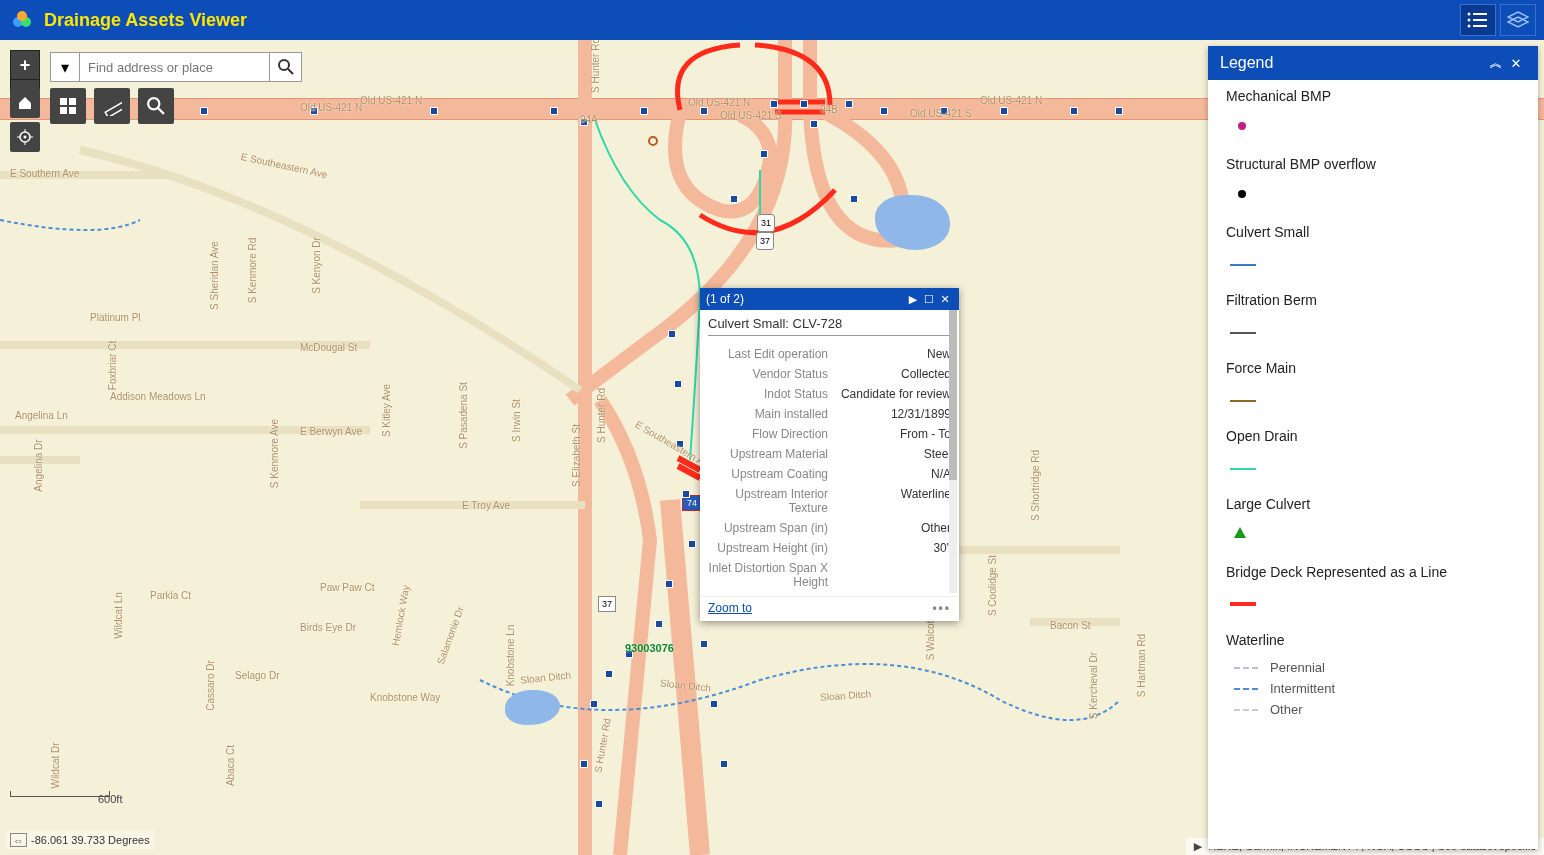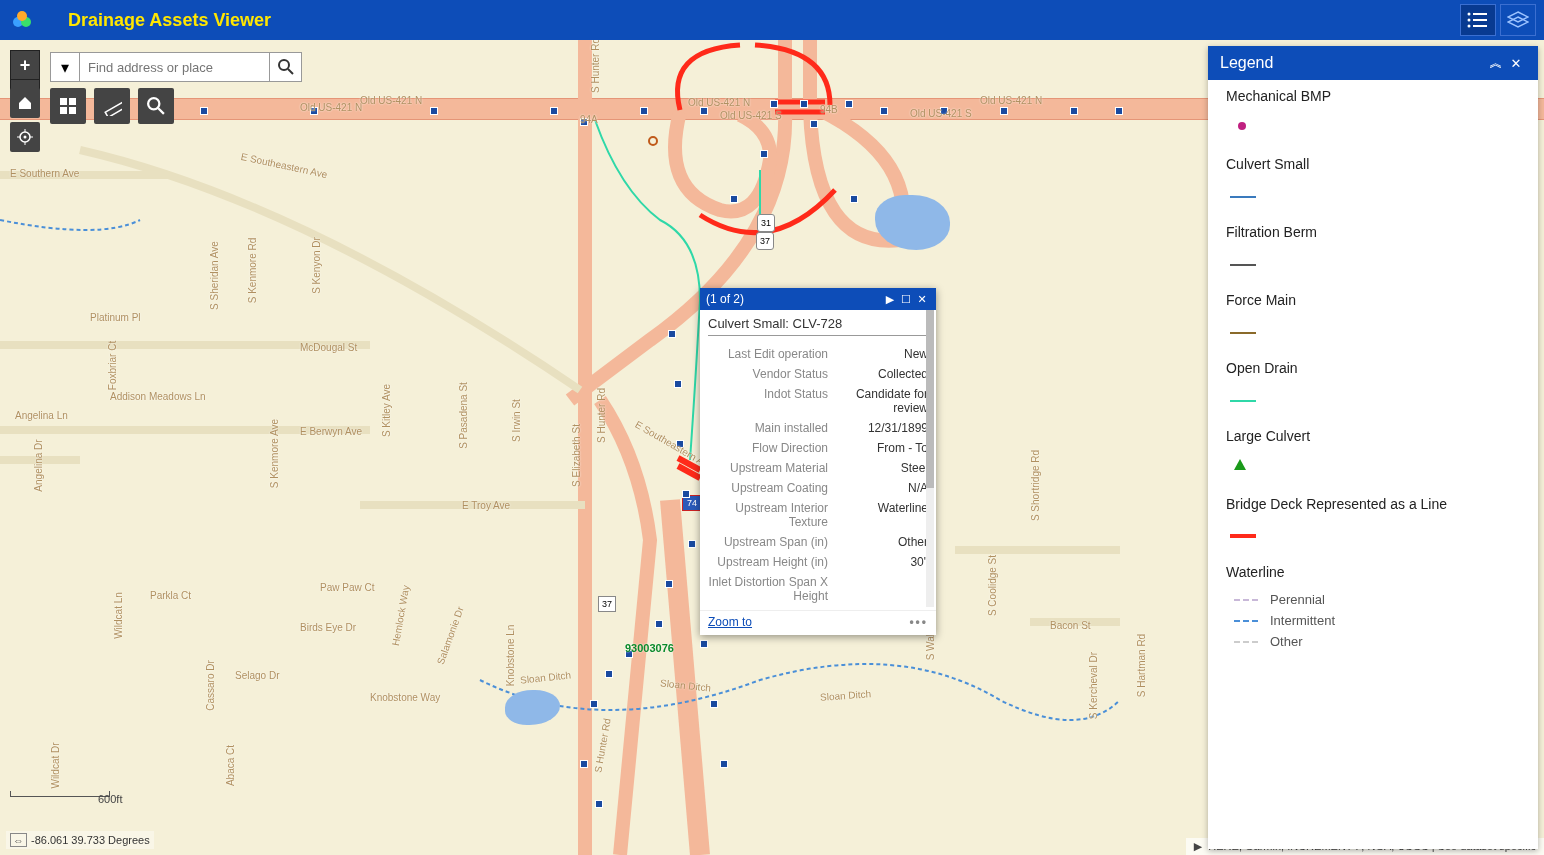--- a/index.html
+++ b/index.html
@@ -7,21 +7,21 @@
 
 .header {
   height: 40px;
   background: #0d4db8;
   display: flex;
   align-items: center;
   padding: 0 10px;
   position: relative;
 }
 .header .logo { width: 24px; height: 24px; margin-right: 10px; }
-.header .title { color: #ffe600; font-size: 18px; font-weight: bold; margin-left: 24px; }
+.header .title { color: #ffe600; font-size: 18px; font-weight: bold; }
 .header .right-icons { position: absolute; right: 8px; display: flex; gap: 4px; }
 .header .icon-btn { width: 36px; height: 32px; background: #0d4db8; border: 1px solid #3b6fd1; display:flex; align-items:center; justify-content:center; cursor:pointer; }
 .header .icon-btn.active { background: #083a91; }
 
 .map-area {
   position: absolute;
   top: 40px; left: 0; right: 0; bottom: 0;
   background: #f5f0d8;
   overflow: hidden;
 }
@@ -53,21 +53,21 @@
 .legend .hdr { height:34px; background:#0d4db8; color:#fff; display:flex; align-items:center; padding:0 12px; font-size:16px; }
 .legend .hdr .sp { flex:1; }
 .legend .hdr .ctl { width:20px; text-align:center; cursor:pointer; font-size:13px;}
 .legend .body { flex:1; overflow-y:auto; padding:8px 18px; }
 .leg-item { margin-bottom:22px; }
 .leg-item .lbl { font-size:14px; color:#222; margin-bottom:12px; }
 .leg-sub { display:flex; align-items:center; gap:12px; margin:6px 0 6px 8px; font-size:13px; color:#555;}
 .leg-sub .ln { width:24px; height:0; border-top-style:solid; }
 
 
-.popup { position:absolute; left:700px; top:248px; width:236px; background:#fff; box-shadow:0 2px 8px rgba(0,0,0,0.4); font-size:12px; color:#555; }
+.popup { position:absolute; left:700px; top:248px; width:259px; background:#fff; box-shadow:0 2px 8px rgba(0,0,0,0.4); font-size:12px; color:#555; }
 .popup .phdr { height:22px; background:#0d4db8; color:#fff; display:flex; align-items:center; padding:0 6px; font-size:12px; }
 .popup .phdr .sp { flex:1; }
 .popup .phdr .pbtn { width:16px; text-align:center; cursor:pointer; font-size:11px; }
 .popup .ptitle { padding:6px 8px; border-bottom:1px solid #999; font-size:13px; color:#333; margin:6px 8px 4px 8px; padding:0 0 4px 0;}
 .popup .pbody { max-height:270px; overflow-y:auto; padding:4px 8px;text-align:right; }
 .popup .prow { display:flex; padding:3px 0; font-size:12px; }
 .popup .prow .k { width:120px; color:#888; }
 .popup .prow .v { flex:1; color:#333; }
 .popup .pfoot { display:flex; align-items:center; padding:4px 8px 6px 8px; border-top:1px solid #eee;}
 .popup .pfoot a { color:#0d4db8; text-decoration:underline; font-size:12px; cursor:pointer;}
@@ -403,20 +403,21 @@
 
   <div class="legend">
     <div class="hdr">
       <span>Legend</span>
       <span class="sp"></span>
       <span class="ctl">︽</span>
       <span class="ctl">✕</span>
     </div>
     <div class="body" id="legend-body">
         <div class="leg-item"><div class="lbl">Mechanical BMP</div><span style="display: inline-block; width: 8px; height: 8px; border-radius: 50%; background: rgb(192, 32, 128); margin-left: 12px;"></span></div>
+        <div class="leg-item"><div class="lbl">Structural BMP overflow</div><span style="display: inline-block; width: 8px; height: 8px; border-radius: 50%; background: rgb(0, 0, 0); margin-left: 12px;"></span></div>
         <div class="leg-item"><div class="lbl">Culvert Small</div><span style="display: inline-block; width: 26px; border-top: 2px solid rgb(58, 122, 189); margin-left: 4px;"></span></div>
         <div class="leg-item"><div class="lbl">Filtration Berm</div><span style="display: inline-block; width: 26px; border-top: 2px solid rgb(85, 85, 85); margin-left: 4px;"></span></div>
         <div class="leg-item"><div class="lbl">Force Main</div><span style="display: inline-block; width: 26px; border-top: 2px solid rgb(138, 106, 42); margin-left: 4px;"></span></div>
         <div class="leg-item"><div class="lbl">Open Drain</div><span style="display: inline-block; width: 26px; border-top: 2px solid rgb(47, 216, 168); margin-left: 4px;"></span></div>
         <div class="leg-item"><div class="lbl">Large Culvert</div><span style="display: inline-block; width: 0px; height: 0px; border-left: 6px solid transparent; border-right: 6px solid transparent; border-bottom: 11px solid rgb(26, 154, 26); margin-left: 8px;"></span></div>
         <div class="leg-item"><div class="lbl">Bridge Deck Represented as a Line</div><span style="display: inline-block; width: 26px; border-top: 4px solid rgb(255, 42, 26); margin-left: 4px;"></span></div>
         <div class="leg-item">
           <div class="lbl">Waterline</div>
           <div class="leg-sub">
             <span class="ln" style="border-top: 2px dashed rgb(200, 184, 216);"></span>

